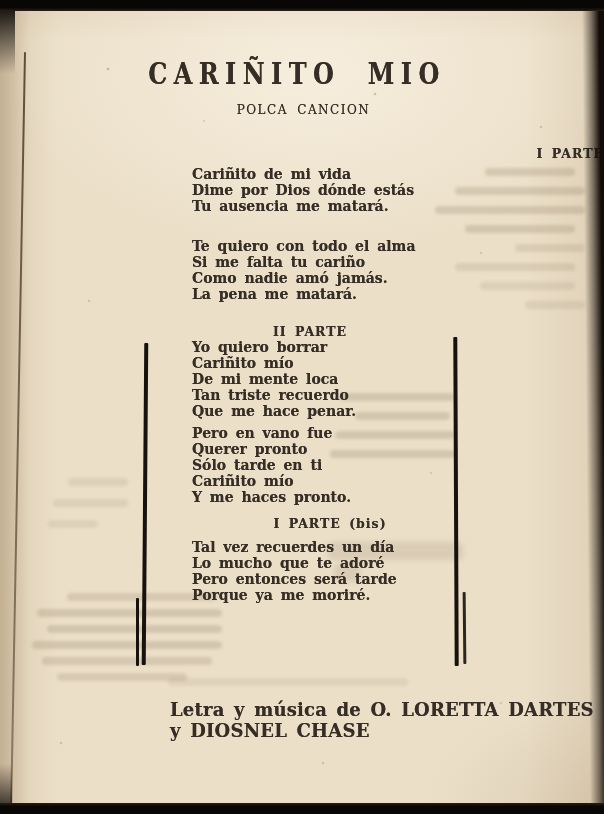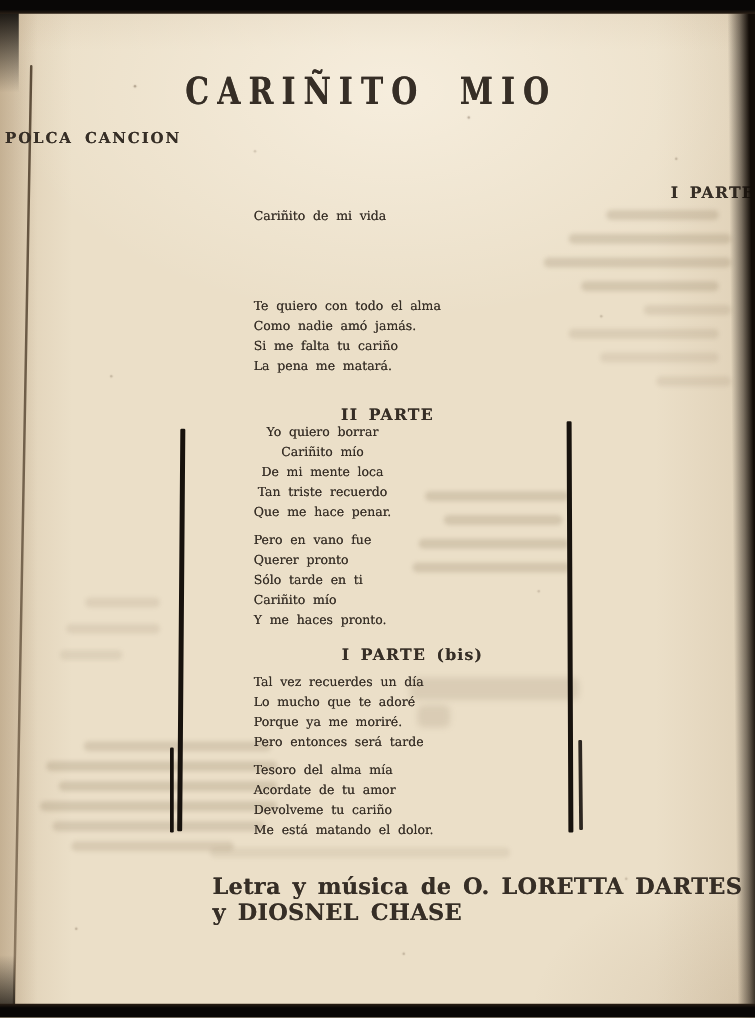--- a/index.html
+++ b/index.html
@@ -47,25 +47,25 @@
   
   .ghost{position:absolute;filter:blur(1.6px);}
   .ghost .gl{background:rgba(122,100,72,.20);height:8px;border-radius:4px;}
   .ghost-heading{position:absolute;filter:blur(2.6px);}
   .ghost-heading .gh{background:rgba(122,100,72,.15);height:18px;border-radius:5px;}
   
   .ink{color:#362e26;text-shadow:0 0 .5px rgba(54,46,38,.75);}
   .title{position:absolute;top:56px;left:0;right:10px;text-align:center;
     font-size:30px;font-weight:bold;letter-spacing:8px;word-spacing:16px;
     transform:scaleX(.8);}
-  .subtitle{position:absolute;top:103px;left:4px;right:12px;
-    font-size:12px;font-weight:bold;letter-spacing:1.5px;word-spacing:4px;}
+  .subtitle{position:absolute;top:103px;left:15px;right:12px;text-align:center;
+    font-size:12px;font-weight:normal;letter-spacing:1.5px;word-spacing:4px;}
   .heading{position:absolute;left:16px;right:0;text-align:center;
     font-size:12.5px;font-weight:bold;letter-spacing:1px;word-spacing:3px;}
-  .stanza{position:absolute;left:203px;font-size:10px;font-weight:normal;line-height:16px;word-spacing:3px;}
+  .stanza{position:absolute;left:192px;font-size:14px;font-weight:bold;line-height:16px;word-spacing:3px;}
   .credit{position:absolute;top:699px;left:170px;font-size:18px;font-weight:bold;
     letter-spacing:.2px;word-spacing:3px;}
   
   .bar{position:absolute;background:#17120d;border-radius:1px;}
   .bar-left-long{left:143px;top:343px;width:4px;height:322px;transform:rotate(.45deg);}
   .bar-left-short{left:136px;top:598px;width:3px;height:68px;}
   .bar-right-long{left:454px;top:337px;width:4px;height:329px;transform:rotate(-.25deg);}
   .bar-right-short{left:463px;top:592px;width:3px;height:72px;opacity:.9;transform:rotate(-.6deg);}
 </style>
 </head>
@@ -121,62 +121,58 @@
     <div class="gl" style="width:240px;opacity:.5;"></div>
   </div>
 
   <h1 class="title ink" style="margin:0;">CARIÑITO MIO</h1>
   <div class="subtitle ink">POLCA CANCION</div>
 
   <div class="heading ink" style="top:146px;text-align:right;">I PARTE</div>
 
   <div class="stanza ink" style="top:166px;">
     <div>Cariñito de mi vida</div>
+    <div>Dime por Dios dónde estás</div>
+    <div>Tu ausencia me matará.</div>
   </div>
 
   <div class="stanza ink" style="top:238px;">
     <div>Te quiero con todo el alma</div>
+    <div>Si me falta tu cariño</div>
     <div>Como nadie amó jamás.</div>
-    <div>Si me falta tu cariño</div>
     <div>La pena me matará.</div>
   </div>
 
   <div class="heading ink" style="top:324px;">II PARTE</div>
 
-  <div class="stanza ink" style="top:339px;text-align:center;">
+  <div class="stanza ink" style="top:339px;">
     <div>Yo quiero borrar</div>
     <div>Cariñito mío</div>
     <div>De mi mente loca</div>
     <div>Tan triste recuerdo</div>
     <div>Que me hace penar.</div>
   </div>
 
   <div class="stanza ink" style="top:425px;">
     <div>Pero en vano fue</div>
     <div>Querer pronto</div>
     <div>Sólo tarde en ti</div>
     <div>Cariñito mío</div>
     <div>Y me haces pronto.</div>
   </div>
 
   <div class="heading ink" style="top:516px;padding-left:40px;">I PARTE (bis)</div>
 
   <div class="stanza ink" style="top:539px;">
     <div>Tal vez recuerdes un día</div>
     <div>Lo mucho que te adoré</div>
+    <div>Pero entonces será tarde</div>
     <div>Porque ya me moriré.</div>
-    <div>Pero entonces será tarde</div>
   </div>
 
-  <div class="stanza ink" style="top:609px;">
-    <div>Tesoro del alma mía</div>
-    <div>Acordate de tu amor</div>
-    <div>Devolveme tu cariño</div>
-    <div>Me está matando el dolor.</div>
-  </div>
 
   <div class="bar bar-left-long"></div>
   <div class="bar bar-left-short"></div>
   <div class="bar bar-right-long"></div>
   <div class="bar bar-right-short"></div>
 
   <div class="credit ink">Letra y música de O. LORETTA DARTES y DIOSNEL CHASE</div>
 
   <div class="edge-right"></div>
   <div class="edge-top"></div>

